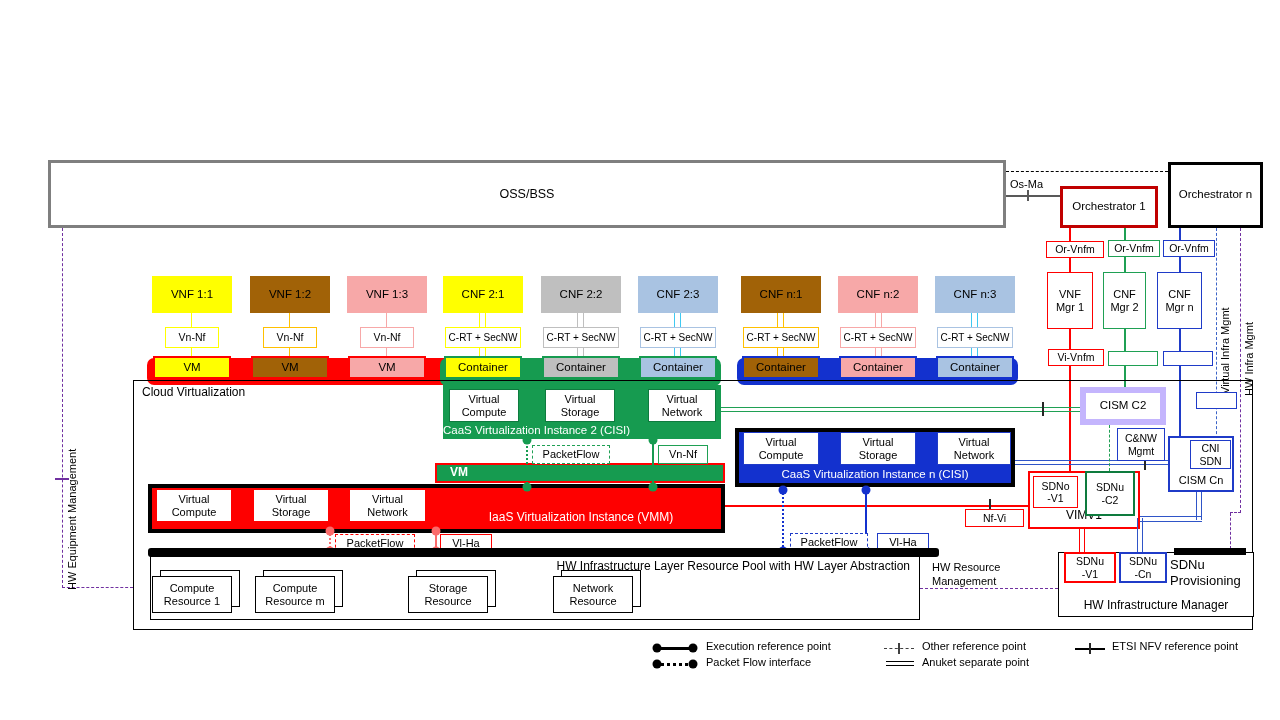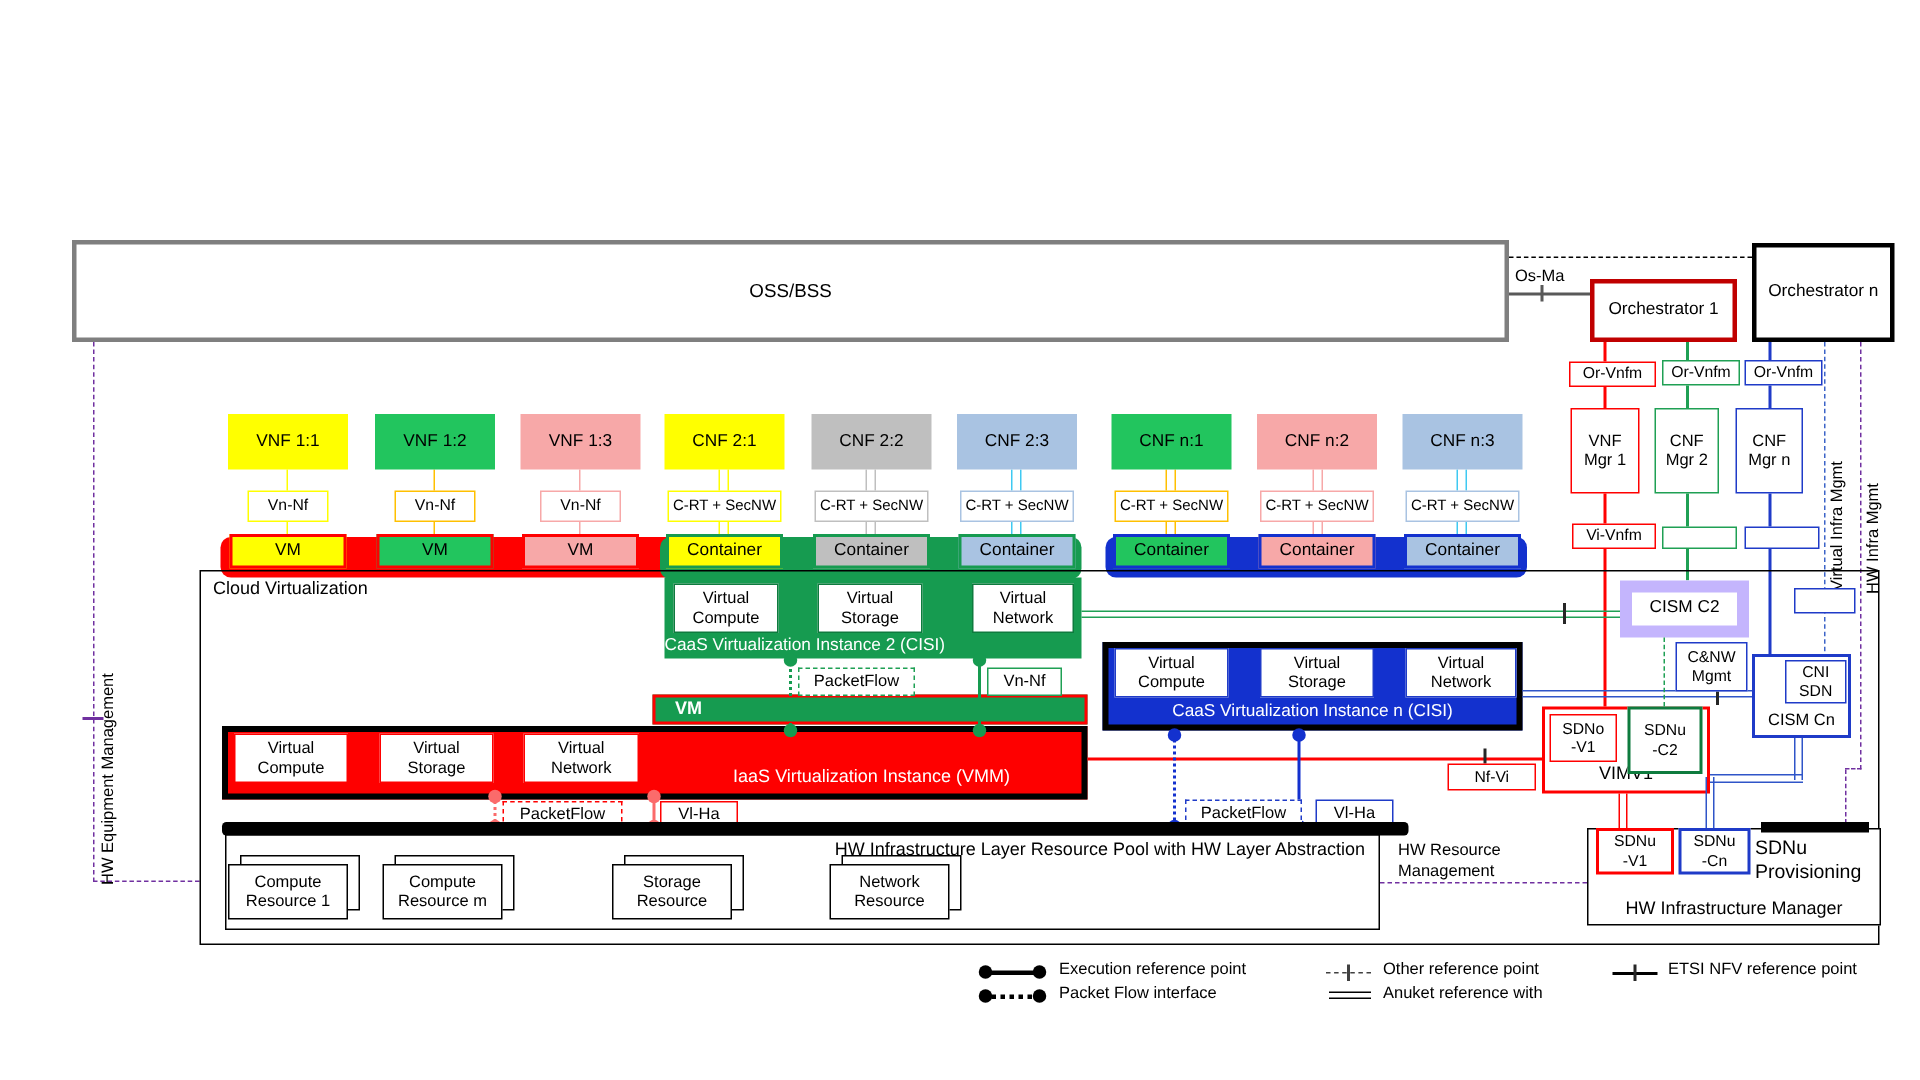--- a/index.html
+++ b/index.html
@@ -8,21 +8,21 @@
   .abs{position:absolute;box-sizing:border-box}
   .box{position:absolute;box-sizing:border-box;background:#fff;display:flex;align-items:center;
        justify-content:center;text-align:center;line-height:1.18}
   .nb{border:none}
   .vl{position:absolute;width:0;box-sizing:border-box}
   .hl{position:absolute;height:0;box-sizing:border-box}
   .dbl{position:absolute;box-sizing:border-box;background:transparent}
   .dot{position:absolute;width:9px;height:9px;border-radius:50%;transform:translate(-50%,-50%)}
   .tick{position:absolute;background:#262626}
   .vtext{position:absolute;writing-mode:vertical-rl;transform:rotate(180deg);font-size:11px;white-space:nowrap}
-  .f-yellow{background:#FFFF00}.f-orange{background:#22c55e}.f-pink{background:#F7A8A8}
+  .f-yellow{background:#FFFF00}.f-orange{background:#a16207}.f-pink{background:#F7A8A8}
   .f-gray{background:#BFBFBF}.f-lblue{background:#A9C3E2}
   .txt{position:absolute;line-height:1.25}
 </style>
 </head>
 <body>
 
 <div id="canvas">
 
   <div class="vl" style="left:62px;top:228px;height:360px;border-left:1.5px dashed #7030A0"></div>
   <div class="hl" style="left:62px;top:587px;width:71px;border-top:1.5px dashed #7030A0"></div>
@@ -237,21 +237,21 @@
 
   <div class="dbl" style="left:1015px;top:460px;width:153px;height:5px;border-top:1.6px solid #2F55C8;border-bottom:1.6px solid #2F55C8"></div>
   <div class="tick" style="left:1144px;top:456px;width:2px;height:14px"></div>
 
   <div class="hl" style="left:725px;top:505px;width:303px;border-top:2px solid #FF0000"></div>
   <div class="tick" style="left:989px;top:499px;width:2px;height:13px"></div>
   <div class="box" style="left:965px;top:509px;width:59px;height:18px;border:1.5px solid #FF0000;font-size:10.5px">
       <span>Nf-Vi</span>
     </div>
 
-  <div class="box" style="left:1080px;top:387px;width:86px;height:38px;border:8px solid #c4b5fd;font-size:11.5px">
+  <div class="box" style="left:1080px;top:387px;width:86px;height:38px;border:6px solid #c4b5fd;font-size:11.5px">
       <span>CISM C2</span>
     </div>
   <div class="box" style="left:1117px;top:428px;width:48px;height:33px;border:1.5px solid #1F3BC8;font-size:10.5px">
       <span style="display:block;width:38px">C&amp;NW Mgmt</span>
     </div>
   <div class="box" style="left:1168px;top:436px;width:66px;height:56px;border:2px solid #1F3BC8;font-size:11px;align-items:flex-end;padding-bottom:3px">
       <span>CISM Cn</span>
     </div>
   <div class="box" style="left:1190px;top:440px;width:41px;height:29px;border:1.5px solid #1F3BC8;font-size:10.5px">
       <span style="display:block;width:28px">CNI SDN</span>
@@ -357,19 +357,19 @@
   <div class="hl" style="left:656px;top:663px;width:38px;border-top:3px dotted #000"></div>
   <div class="dot" style="left:657px;top:664px;background:#000"></div>
   <div class="dot" style="left:693px;top:664px;background:#000"></div>
   <div class="txt" style="left:706px;top:656px;font-size:11px">Packet Flow interface</div>
 
   <div class="hl" style="left:884px;top:648px;width:30px;border-top:1.5px dashed #404040"></div>
   <div class="tick" style="left:898px;top:643px;width:2px;height:11px;background:#404040"></div>
   <div class="txt" style="left:922px;top:640px;font-size:11px">Other reference point</div>
 
   <div class="dbl" style="left:886px;top:661px;width:28px;height:5px;border-top:1.8px solid #000;border-bottom:1.8px solid #000"></div>
-  <div class="txt" style="left:922px;top:656px;font-size:11px">Anuket reference with</div>
+  <div class="txt" style="left:922px;top:656px;font-size:11px">Anuket separate point</div>
 
   <div class="hl" style="left:1075px;top:648px;width:30px;border-top:2px solid #000"></div>
   <div class="tick" style="left:1089px;top:643px;width:2px;height:11px"></div>
   <div class="txt" style="left:1112px;top:640px;font-size:11px">ETSI NFV reference point</div>
 
 </div>
 
 </body></html>

